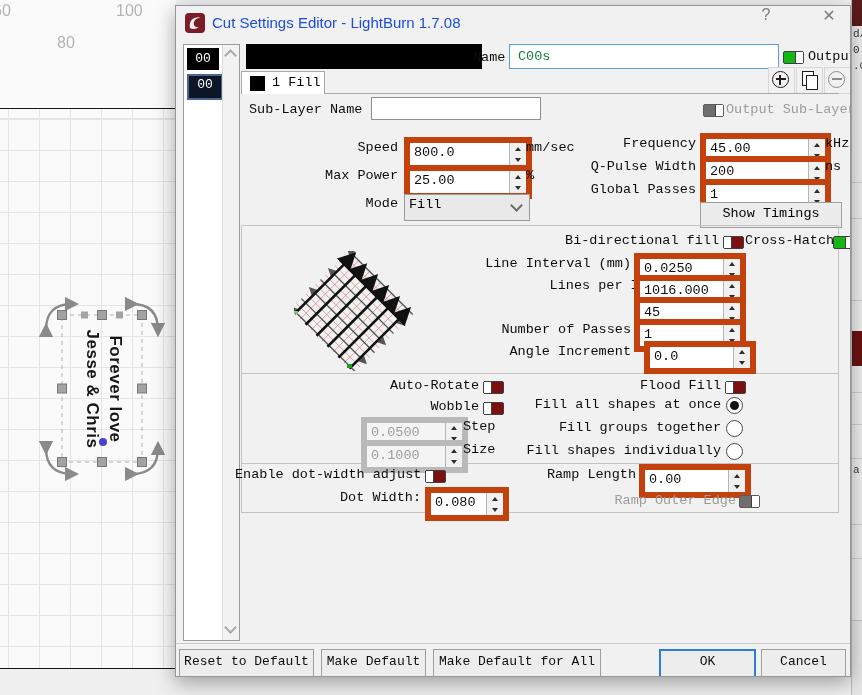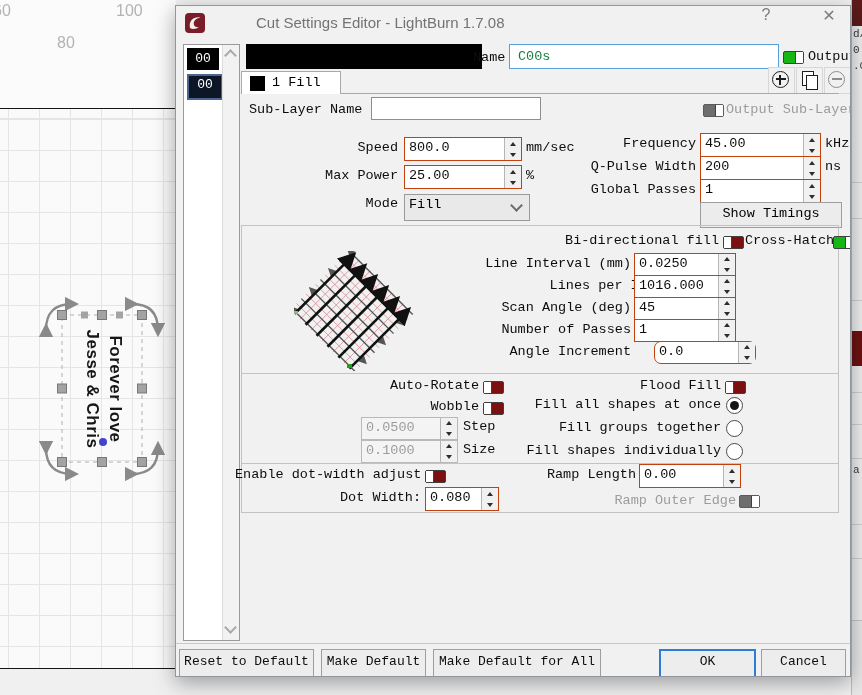--- a/index.html
+++ b/index.html
@@ -18,21 +18,21 @@
         font:bold 17px "Liberation Sans",sans-serif;color:#161616;text-align:center;
         line-height:23px;letter-spacing:.5px;}
   
   .rstrip{left:851px;top:0;width:11px;height:695px;background:#efefef;border-left:1px solid #bdbdbd;}
   .frag{position:absolute;left:1px;font:11px "Liberation Mono",monospace;color:#3a3a3a;white-space:nowrap;}
   .rline{position:absolute;left:0;width:100%;height:1px;background:#cfcfcf;}
   
   .dialog{left:175px;top:5px;width:676px;height:672px;background:#f1f1f1;border:1px solid #8f979f;
           box-shadow:0 6px 20px rgba(0,0,0,.35);overflow:hidden;}
   .titlebar{left:0;top:0;width:100%;height:34px;background:#f1f1f1;}
-  .title-text{position:absolute;left:36px;top:8px;font:15px "Liberation Sans",sans-serif;color:#737373;white-space:nowrap;margin-left:44px;}
+  .title-text{position:absolute;left:36px;top:8px;font:15px "Liberation Sans",sans-serif;color:#1d4ed8;white-space:nowrap;}
   .cap-btn{position:absolute;top:0;height:34px;text-align:center;line-height:34px;color:#7c7c7c;
            font:16px "Liberation Sans",sans-serif;cursor:default;}
   .lbl{position:absolute;font:13.5px "Liberation Mono",monospace;color:#0d0d0d;white-space:nowrap;}
   .r{text-align:right;}
   .gray{color:#9c9c9c;}
   
   .layer-panel{left:7px;top:38px;width:57px;height:597px;background:#fff;border:1px solid #9a9a9a;}
   .layer-item{position:absolute;left:3px;width:32px;height:22px;color:#fff;text-align:center;
               font:13px "Liberation Mono",monospace;line-height:22px;}
   .scrollcol{position:absolute;right:0;top:0;width:16px;height:100%;background:#f2f2f2;border-left:1px solid #dcdcdc;}
@@ -43,34 +43,34 @@
   .txt-input{position:absolute;background:#fff;border:1px solid #8f8f8f;
              font:13.5px "Liberation Mono",monospace;padding:0 8px;box-sizing:border-box;color:#15803d;}
   .focus-blue{border:1px solid #57a2de !important;}
   
   .toggle{position:absolute;width:19px;height:11px;border:1px solid #3f3f3f;border-radius:2px;background:#17b617;}
   .toggle .knob{position:absolute;top:0;right:0;width:8px;height:100%;background:#fff;border-left:1px solid #3f3f3f;box-sizing:border-box;}
   .toggle.off{background:#7c1010;}
   .toggle.off .knob{left:0;right:auto;border-left:none;border-right:1px solid #3f3f3f;}
   .toggle.dis{background:#6e6e6e;border-color:#5a5a5a;}
   
-  .tab{left:65px;top:65px;width:100px;height:23px;background:#fff;border:1px solid #a9a9a9;border-bottom:none;z-index:2;}
+  .tab{left:65px;top:65px;width:84px;height:23px;background:#fff;border:1px solid #a9a9a9;border-bottom:none;z-index:2;}
   .tab .sw{position:absolute;left:8px;top:4px;width:15px;height:15px;background:#000;}
   .tab .tl{position:absolute;left:30px;top:3px;font:13.5px "Liberation Mono",monospace;}
   .tabline{left:65px;top:87px;width:598px;height:1px;background:#a9a9a9;z-index:1;}
   .mini-btn{position:absolute;width:25px;height:25px;background:#f1f1f1;border:1px solid #d7d7d7;}
   .circle-ic{position:absolute;left:3px;top:3px;width:15px;height:15px;border:1.6px solid #1d1d1d;border-radius:50%;}
   .circle-ic.grayed{border-color:#8c8c8c;}
   .circle-ic::before,.circle-ic.minus-only::before{content:"";position:absolute;left:2.5px;top:6px;width:10px;height:2px;background:#1d1d1d;}
   .circle-ic.grayed::before{background:#8c8c8c;}
   .circle-ic.plus::after{content:"";position:absolute;left:6px;top:2.5px;width:2px;height:10px;background:#1d1d1d;}
   .copy-ic{position:absolute;left:5px;top:3px;width:10px;height:13px;border:1.4px solid #1d1d1d;background:#fff;}
   .copy-ic::before{content:"";position:absolute;left:3px;top:3px;width:10px;height:13px;border:1.4px solid #1d1d1d;background:#fff;}
   
-  .nb{position:absolute;height:22px;background:#fff;border:1px solid #c2410c;}
+  .nb{position:absolute;height:22px;background:#fff;border:6px solid #c2410c;}
   .nb .val{position:absolute;left:4px;top:2px;right:18px;font:13.5px "Liberation Mono",monospace;color:#0d0d0d;overflow:hidden;white-space:nowrap;}
   .nb.dis{background:#f4f4f4;border-color:#b9b9b9;}
   .nb.dis .val{color:#9c9c9c;}
   .spin{position:absolute;top:0;right:0;width:16px;height:100%;background:#f1f1f1;border-left:1px solid #b5b5b5;display:flex;flex-direction:column;}
   .spin b{flex:1;display:flex;align-items:center;justify-content:center;}
   .spin i{display:block;width:0;height:0;border-left:3.5px solid transparent;border-right:3.5px solid transparent;}
   .spin .up i{border-bottom:4px solid #2d2d2d;}
   .spin .dn i{border-top:4px solid #2d2d2d;}
   
   .combo{position:absolute;background:#e9e9ea;border:1px solid #9a9a9a;font:13.5px "Liberation Mono",monospace;padding:2px 4px;}
@@ -353,21 +353,20 @@
       <span class="val">1016.000</span>
       <span class="spin">
           <b class="up">
             <i></i>
           </b>
           <b class="dn">
             <i></i>
           </b>
         </span>
     </div>
-    <span class="lbl r" style="left:200px;top:294px;width:255px;">Scan Angle (deg)</span>
     <div class="nb" style="left:458px;top:291px;width:100px;height:21px;">
       <span class="val">45</span>
       <span class="spin">
           <b class="up">
             <i></i>
           </b>
           <b class="dn">
             <i></i>
           </b>
         </span>
@@ -378,21 +377,21 @@
       <span class="spin">
           <b class="up">
             <i></i>
           </b>
           <b class="dn">
             <i></i>
           </b>
         </span>
     </div>
     <span class="lbl r" style="left:200px;top:338px;width:255px;">Angle Increment</span>
-    <div class="nb" style="left:478px;top:335px;width:100px;height:21px;border-radius:7px;">
+    <div class="nb" style="left:468px;top:335px;width:100px;height:21px;">
       <span class="val">0.0</span>
       <span class="spin">
           <b class="up">
             <i></i>
           </b>
           <b class="dn">
             <i></i>
           </b>
         </span>
     </div>

